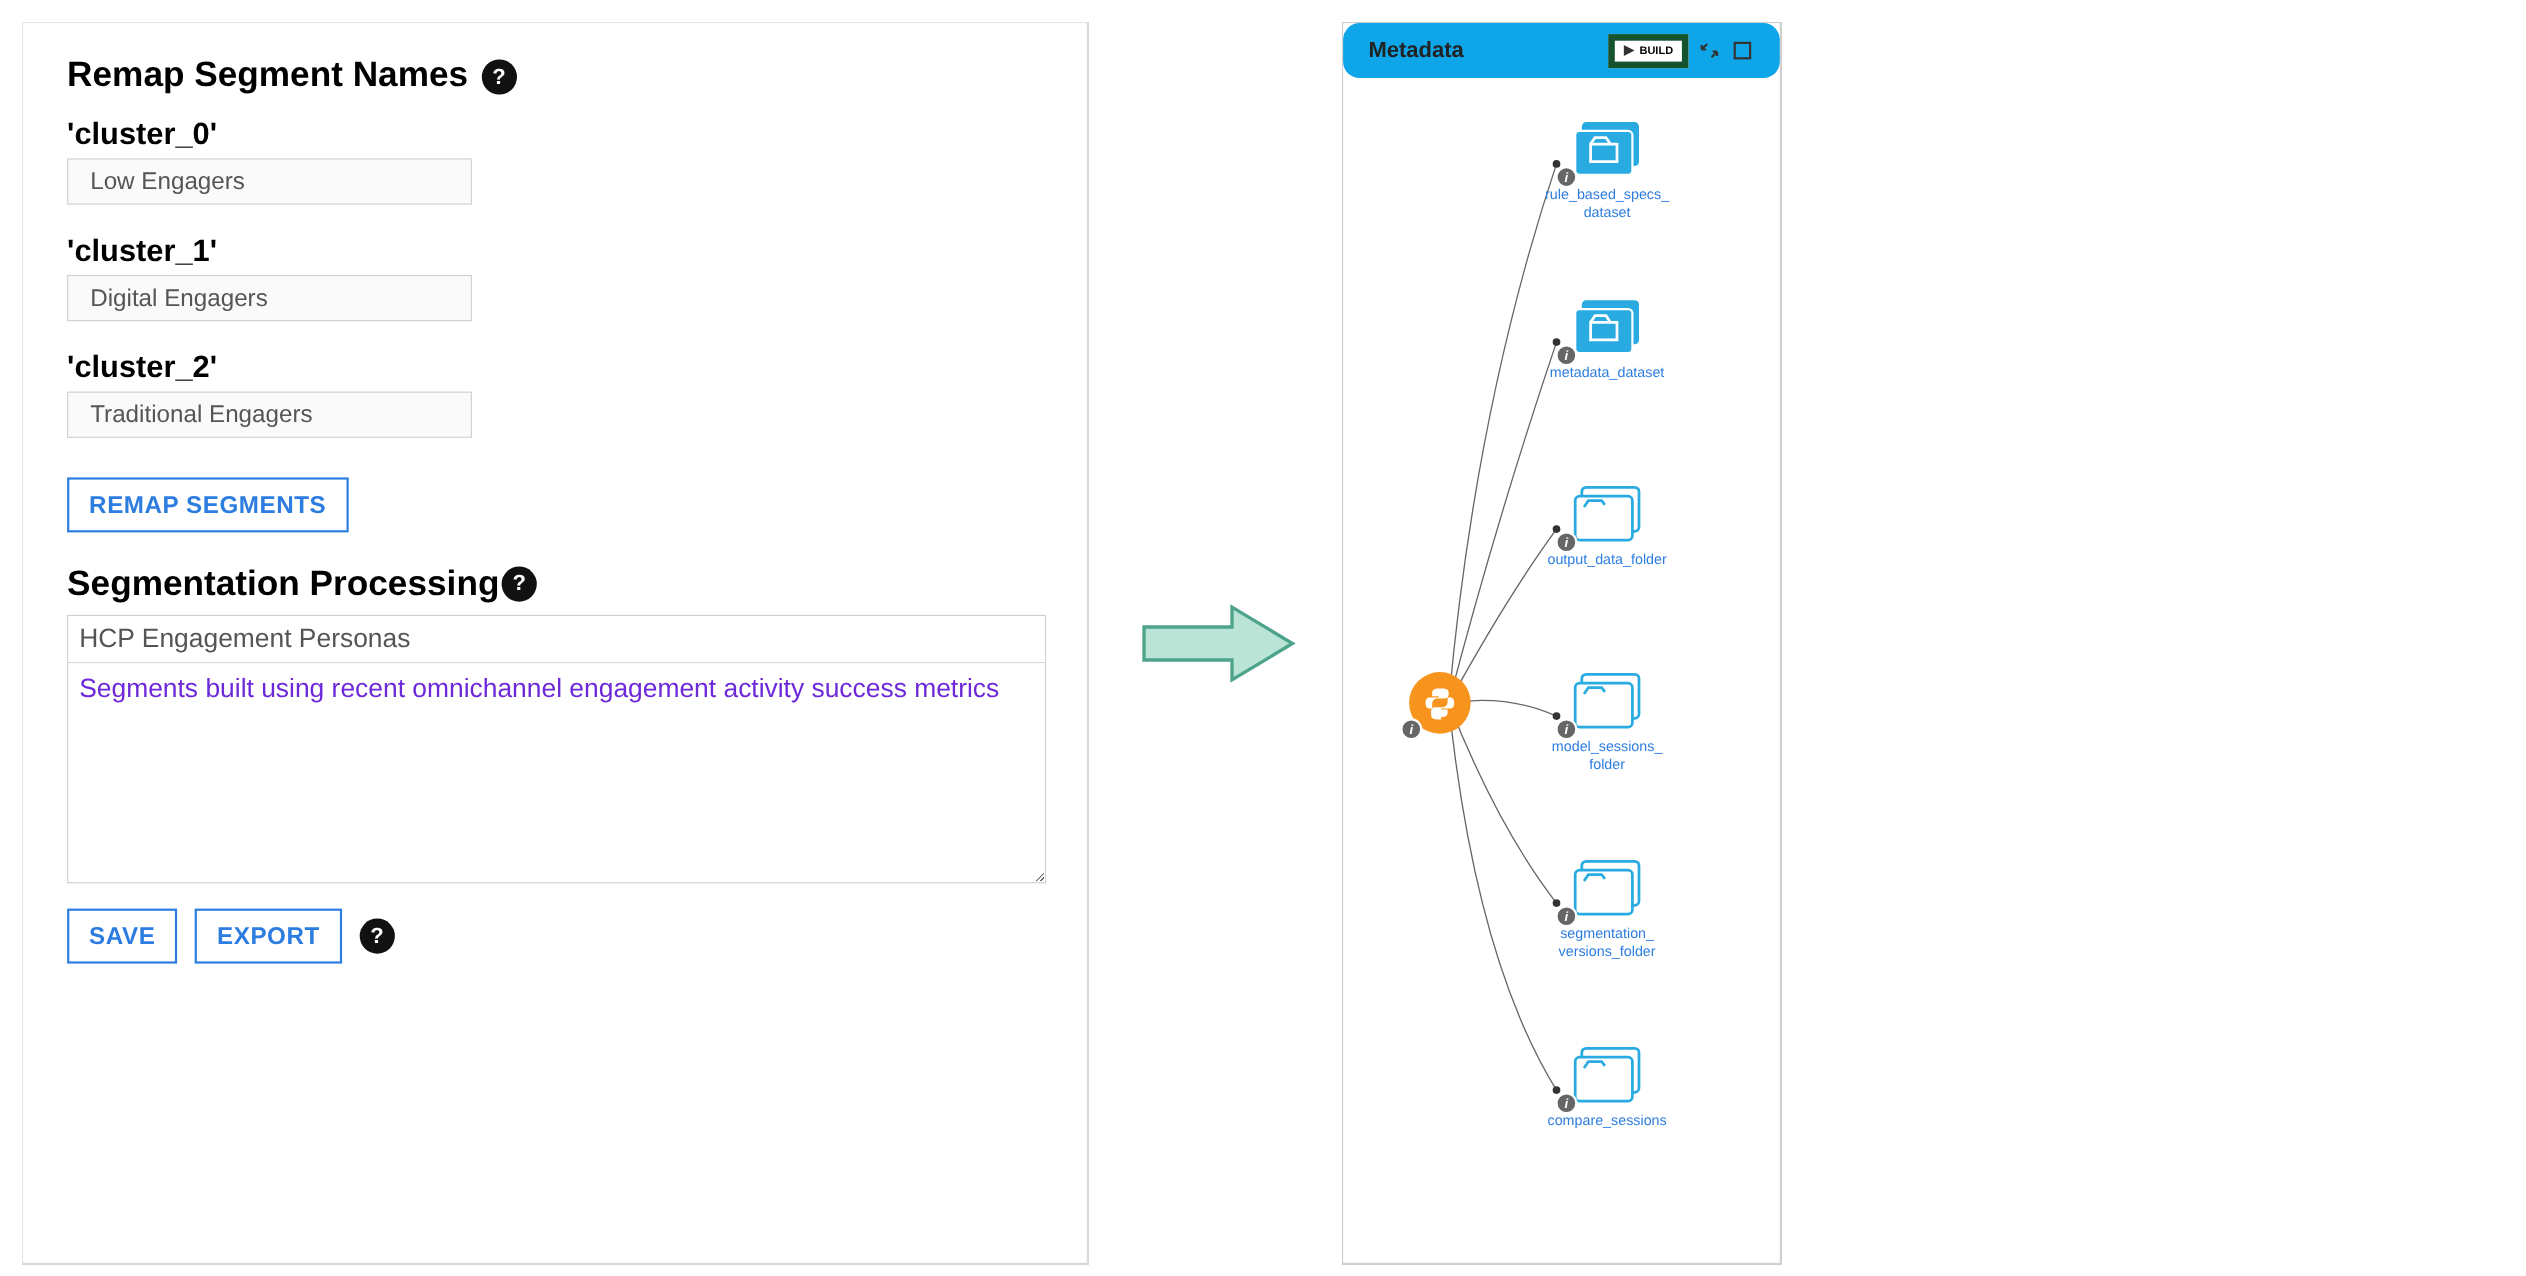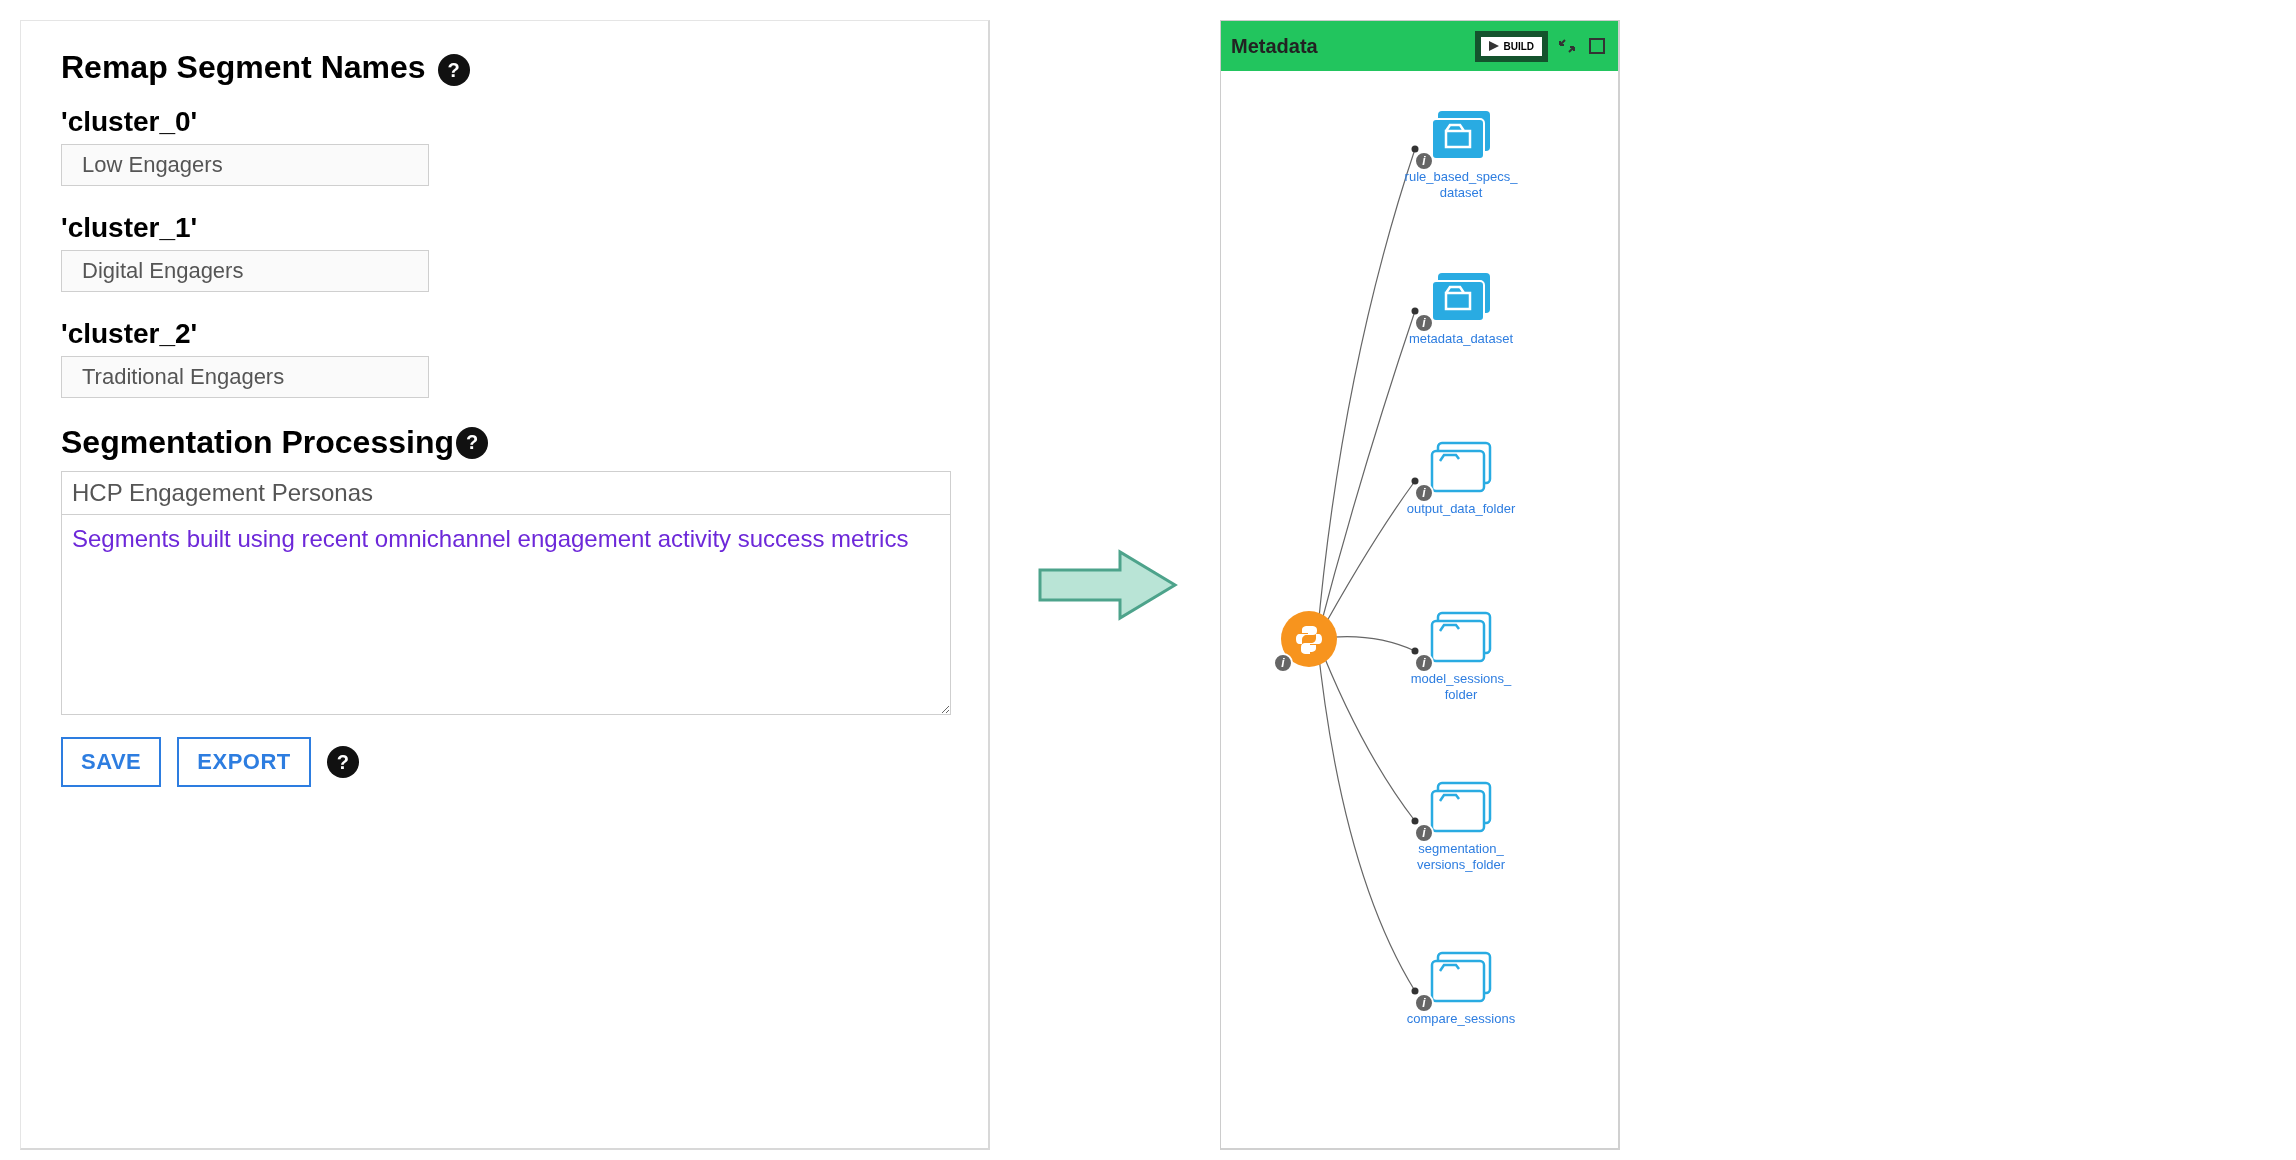--- a/index.html
+++ b/index.html
@@ -114,26 +114,27 @@
     width: 400px;
     height: 1130px;
     border: 1px solid #ccc;
     border-right: 2px solid #d0d0d0;
     border-bottom: 2px solid #d0d0d0;
     display: flex;
     flex-direction: column;
     background: #fff;
   }
   .panel-header {
-    background: #22c55e;
+    background: #0ea5e9;
     height: 50px;
     display: flex;
     align-items: center;
-    padding: 0 10px;
+    padding: 0 23px;
     gap: 8px;
+    border-radius: 15px;
   }
   .panel-title {
     font-size: 20px;
     font-weight: 600;
     color: #222;
     flex: 0 0 auto;
   }
   .header-spacer { flex: 1; }
   .build-btn {
     background: #fff;
@@ -226,20 +227,21 @@
   <div class="cluster-group">
     <div class="cluster-label">'cluster_1'</div>
     <input class="text-input" type="text" value="Digital Engagers" style="">
   </div>
 
   <div class="cluster-group">
     <div class="cluster-label">'cluster_2'</div>
     <input class="text-input" type="text" value="Traditional Engagers" style="">
   </div>
 
+  <button class="btn remap-btn">REMAP SEGMENTS</button>
 
   <div class="proc-title-row">
     <span class="proc-title">Segmentation Processing</span>
     <span class="help-badge">?</span>
   </div>
 
   <input class="title-input" type="text" value="HCP Engagement Personas" style="">
   <textarea class="desc-area" style="">Segments built using recent omnichannel engagement activity success metrics</textarea>
 
   <div class="bottom-row">

